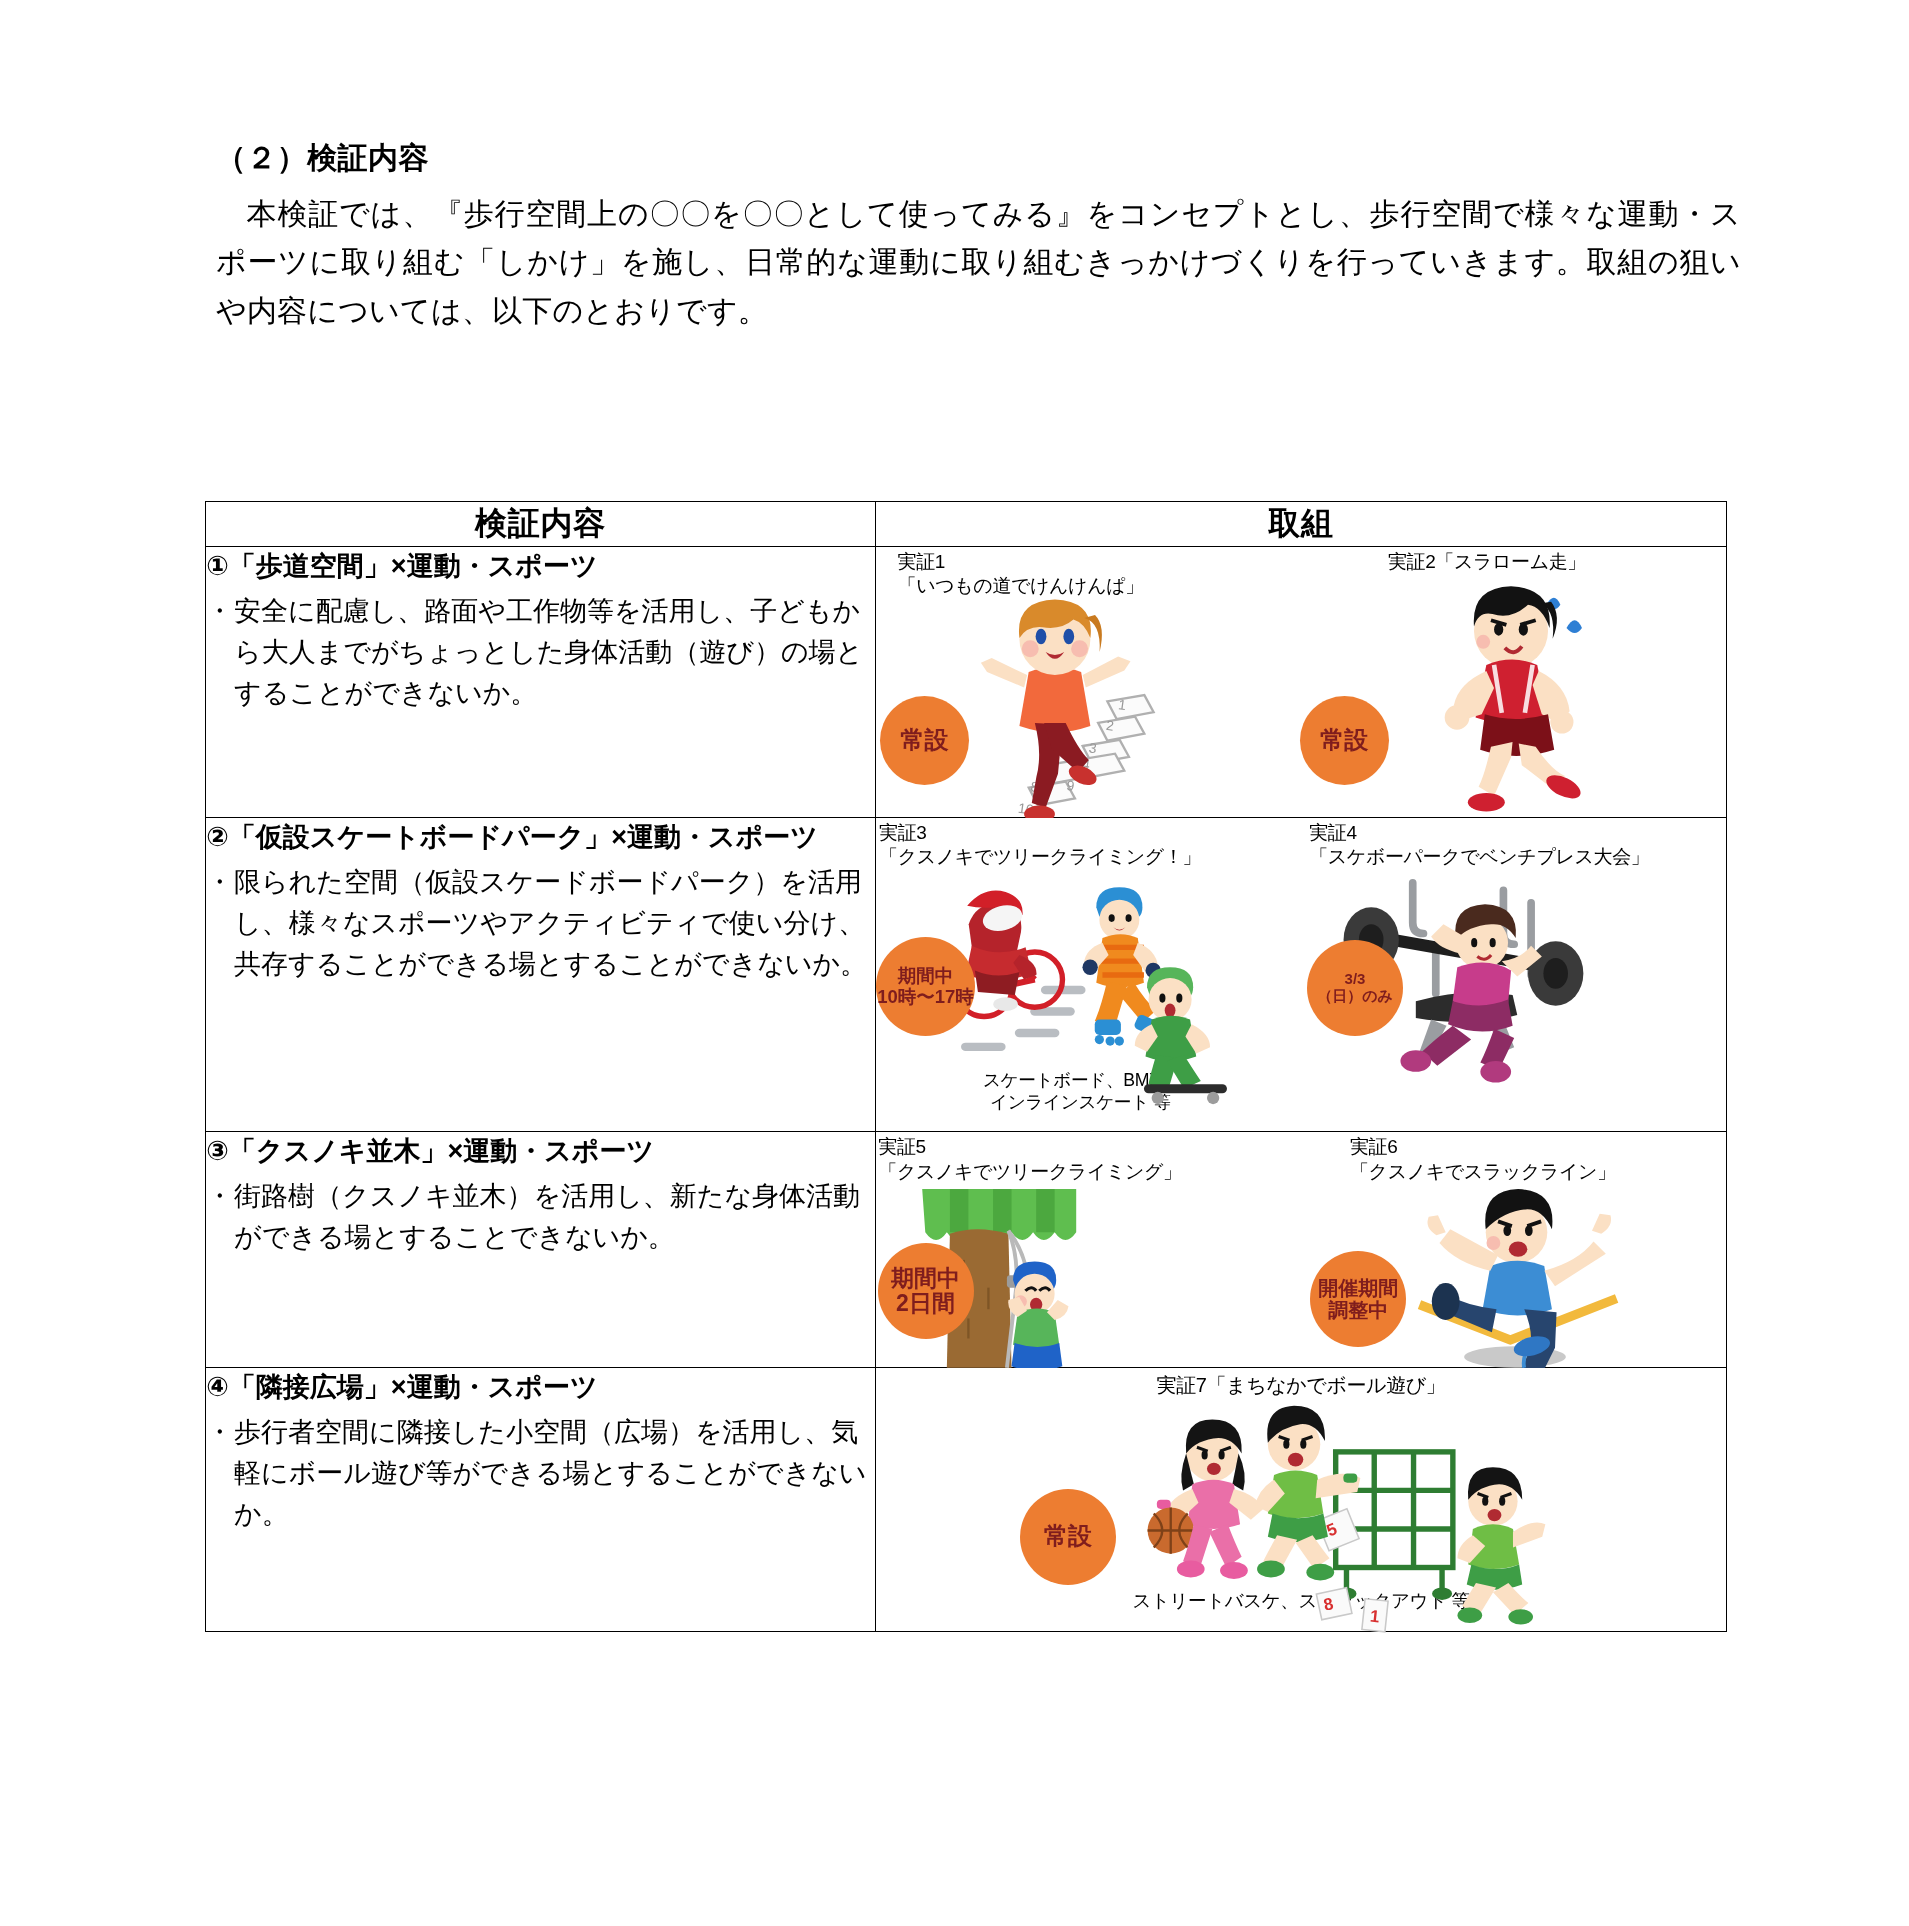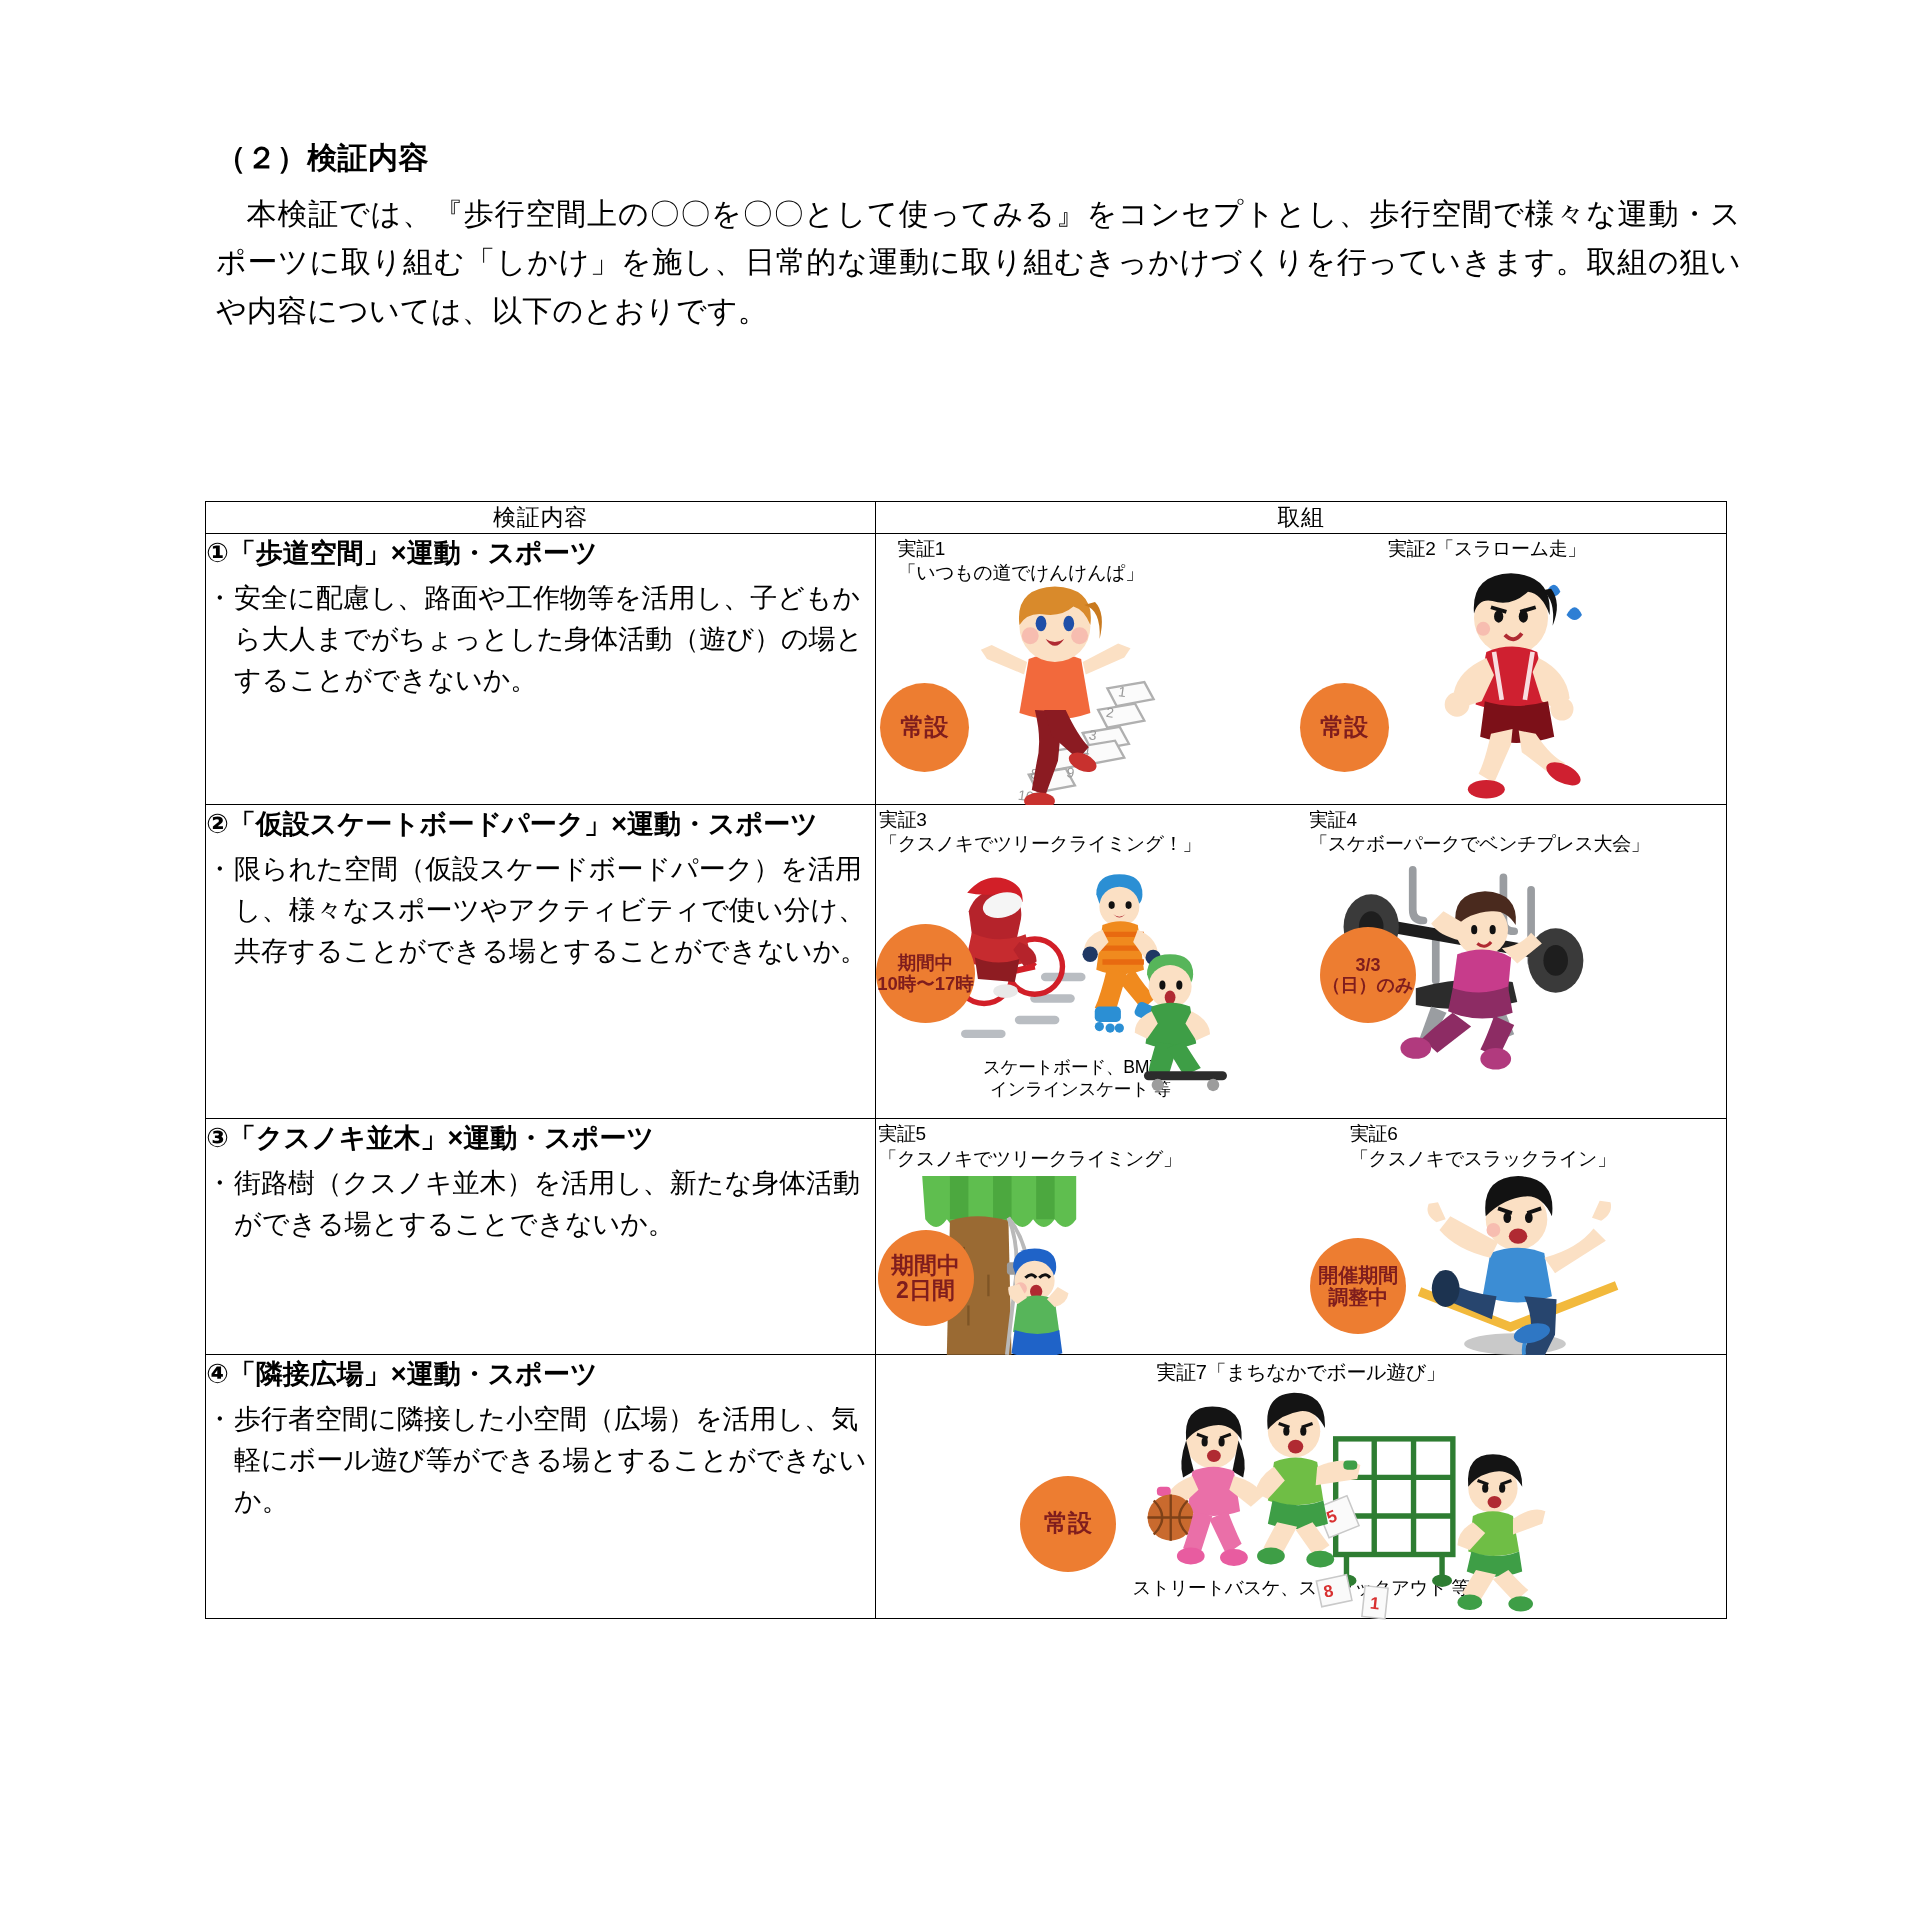--- a/index.html
+++ b/index.html
@@ -58,22 +58,22 @@
     border: 1.2px solid #000000;
     vertical-align: top;
     padding: 0;
     background: #ffffff;
   }
   .tbl .c-left { width: 670px; }
   .tbl .c-right { width: 851px; }
 
   .hdr-cell {
     text-align: center;
-    font-size: 23px;
-    font-weight: normal;
+    font-size: 32px;
+    font-weight: bold;
     padding: 8.5px 0 10px 0;
     letter-spacing: 0.8px;
   }
 
   .crit-cell { padding: 10px 11.6px 15.4px 11.6px; }
   .crit-title {
     font-size: 27px;
     font-weight: bold;
     line-height: 1.42;
     letter-spacing: 0px;
@@ -390,21 +390,21 @@
                     <path d="M198,168 q38,12 72,-2 l6,34 q-42,16 -84,-2 Z" fill="#8D2C64"></path>
 
                     <path d="M198,200 q-26,20 -40,34 l20,18 44,-34 Z" fill="#8D2C64"></path>
                     <path d="M252,204 q-10,28 -18,44 l24,10 20,-42 Z" fill="#8D2C64"></path>
 
                     <ellipse cx="150" cy="246" rx="20" ry="14" fill="#B13A7E"></ellipse>
                     <ellipse cx="254" cy="260" rx="20" ry="14" fill="#B13A7E"></ellipse>
                   </g>
                 </svg>
               </div>
-              <div class="badge" style="left:20px; top:119px; width:96px; height:96px; font-size:18px;">3/3
+              <div class="badge" style="left:7px; top:119px; width:96px; height:96px; font-size:15px;">3/3
 （日）のみ</div>
             </div>
 
           </div>
         </td>
       </tr>
 
       <tr>
         <td class="crit-cell">
           <p class="crit-title">③「クスノキ並木」×運動・スポーツ</p>

